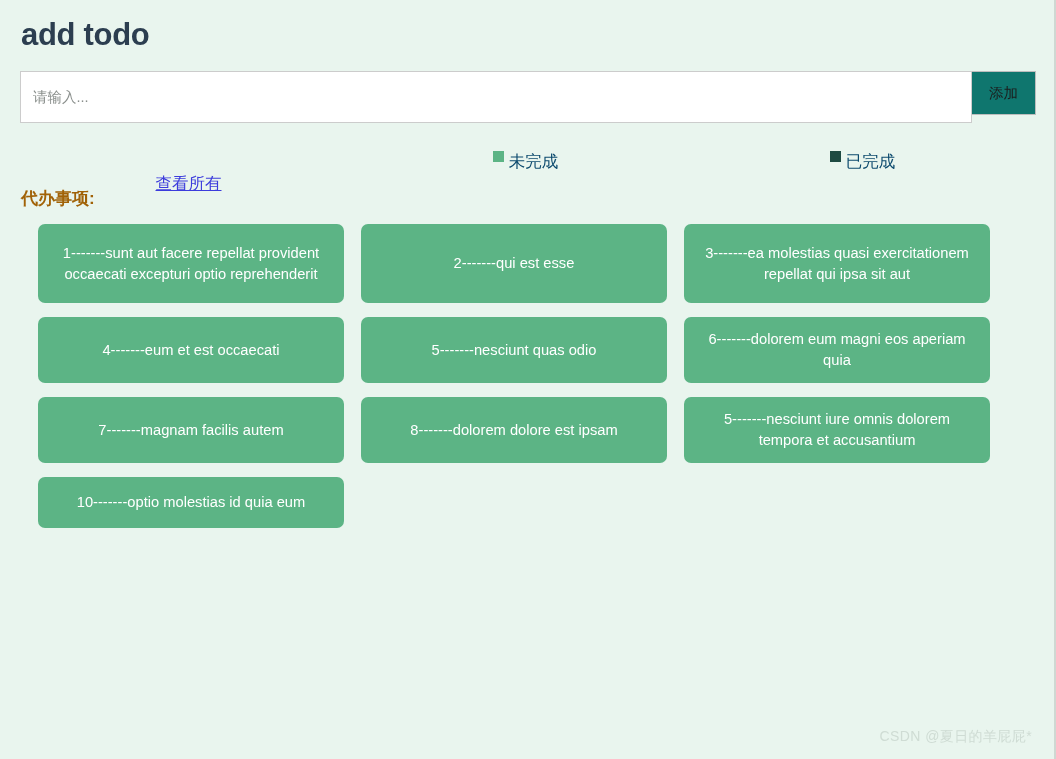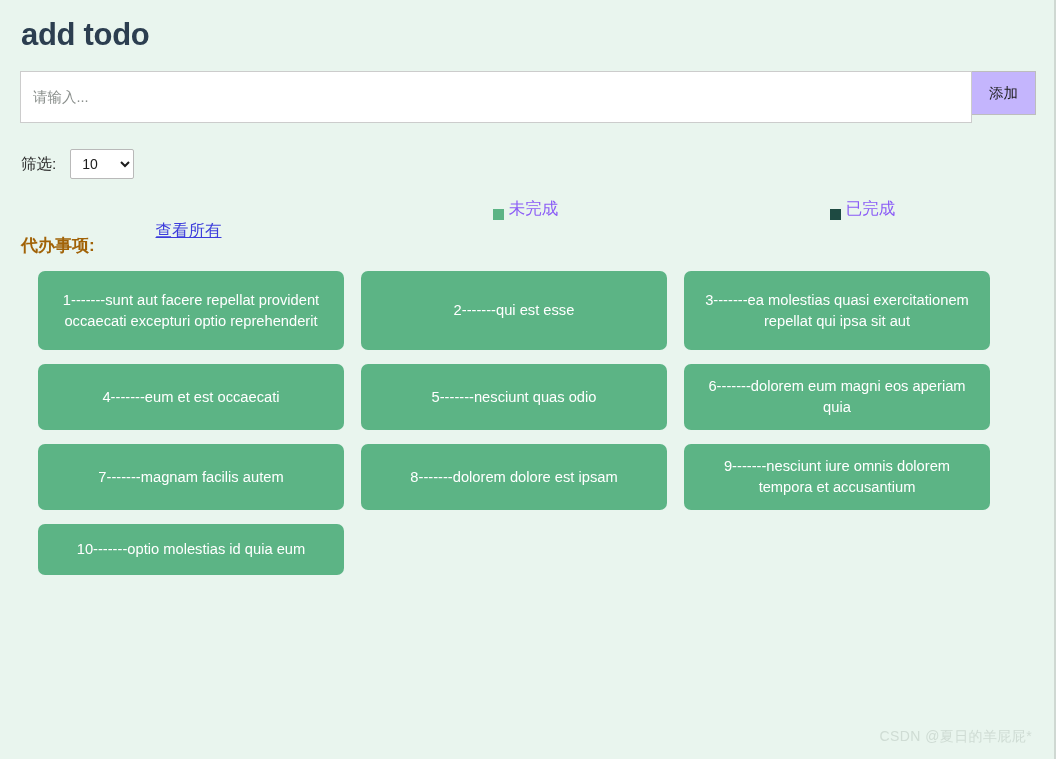--- a/index.html
+++ b/index.html
@@ -56,21 +56,21 @@
   .todo-input::placeholder {
     color: #8a8f8c;
     opacity: 1;
   }
   .add-button {
     width: 64px;
     height: 44px;
     box-sizing: border-box;
     border: 1px solid #bdbdbd;
     border-left: none;
-    background: #c4b5fd;
+    background: #0f766e;
     font-size: 14.5px;
     font-family: "Liberation Sans", sans-serif;
     color: #1c1c1c;
     cursor: pointer;
     padding: 4px;
     border-radius: 0;
   }
 
   
   .filter-row {
@@ -126,22 +126,22 @@
     height: 11px;
     margin-right: 5px;
     position: relative;
     top: 0px;
   }
   .sq-undone { background: #5cb485; }
   .sq-done   { background: #1e4a42; }
   .marker-link {
     cursor: pointer;
     display: inline-flex;
-    align-items: flex-end;
-    color: #8b5cf6;
+    align-items: flex-start;
+    color: #0c4a6e;
   }
 
   
   .section-heading {
     font-size: 17px;
     font-weight: bold;
     color: #a16207;
     margin: 0 0 14px 1px;
   }
 
@@ -189,26 +189,20 @@
 
 <div class="page">
 
   <h1 class="page-title">add todo</h1>
 
   <div class="add-row">
     <input class="todo-input" type="text" placeholder="请输入..." style="">
     <button class="add-button">添加</button>
   </div>
 
-  <div class="filter-row">
-    <span class="filter-label">筛选:</span>
-    <select class="filter-select">
-      <option>10</option>
-    </select>
-  </div>
 
   <div class="links-row">
     <div class="link-cell">
       <a class="view-all-link" href="#">查看所有</a>
     </div>
     <div class="link-cell">
       <span class="marker-link">
         <span class="sq sq-undone"></span>
         <span>未完成</span>
       </span>
@@ -225,19 +219,19 @@
 
   <div class="todo-grid">
     <div class="todo-card tall">1-------sunt aut facere repellat provident occaecati excepturi optio reprehenderit</div>
     <div class="todo-card tall">2-------qui est esse</div>
     <div class="todo-card tall col3">3-------ea molestias quasi exercitationem repellat qui ipsa sit aut</div>
     <div class="todo-card mid">4-------eum et est occaecati</div>
     <div class="todo-card mid">5-------nesciunt quas odio</div>
     <div class="todo-card mid col3">6-------dolorem eum magni eos aperiam quia</div>
     <div class="todo-card mid">7-------magnam facilis autem</div>
     <div class="todo-card mid">8-------dolorem dolore est ipsam</div>
-    <div class="todo-card mid col3">9-------nesciunt iure omnis dolorem tempora et accusantium</div>
+    <div class="todo-card mid col3">5-------nesciunt iure omnis dolorem tempora et accusantium</div>
     <div class="todo-card">10-------optio molestias id quia eum</div>
   </div>
 
 </div>
 
 <div class="watermark">CSDN @夏日的羊屁屁*</div>
 
 </body></html>

